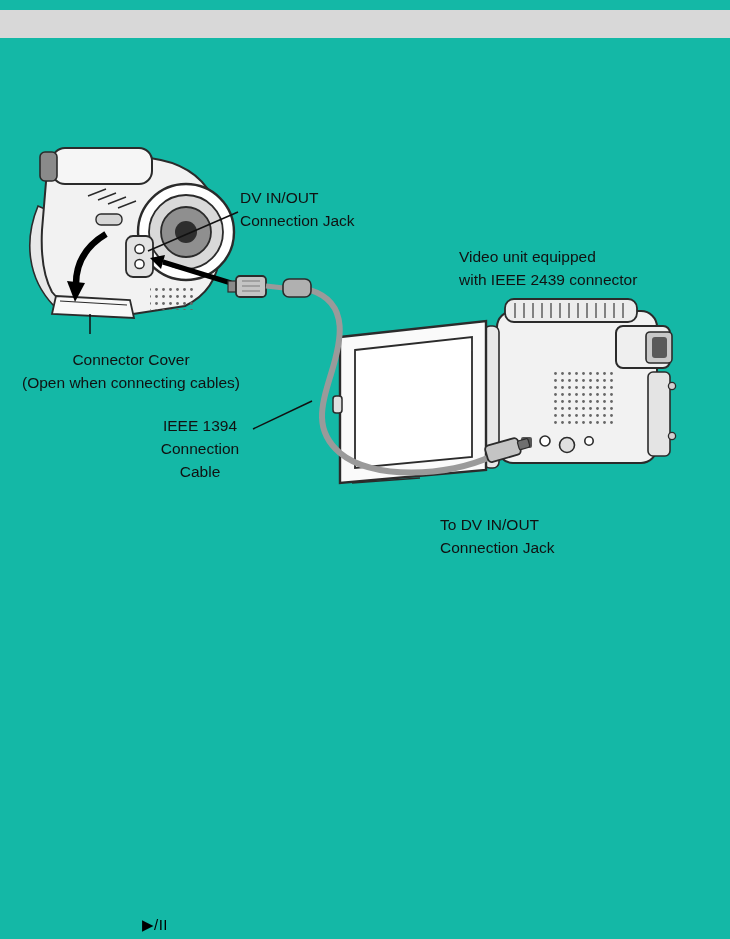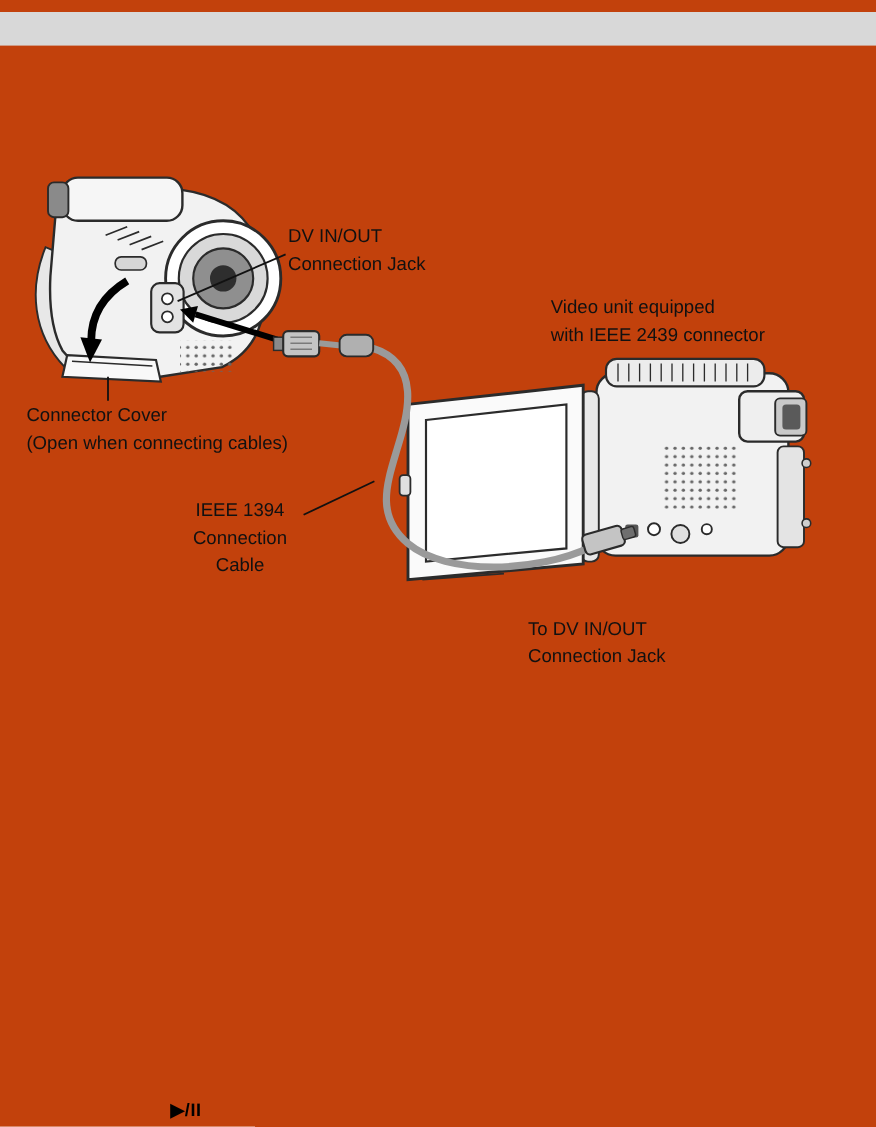--- a/index.html
+++ b/index.html
@@ -1,33 +1,33 @@
 <!DOCTYPE html>
 <html><head>
 <meta charset="utf-8">
 <style>
   * { margin:0; padding:0; box-sizing:border-box; }
   html,body { background:#ffffff; }
   body { width:730px; height:939px; font-family:"Liberation Sans", sans-serif; }
-  .page { position:relative; width:730px; height:939px; background:#c2410c; overflow:hidden; }
+  .page { position:relative; width:730px; height:939px; background:#14b8a6; overflow:hidden; }
   .header-bar { position:absolute; left:0; top:10px; width:730px; height:28px; background:#d8d8d8; }
   .diagram-svg { position:absolute; left:0; top:0; }
   .label {
     position:absolute;
     font-size:15.5px;
     line-height:23px;
     color:#111111;
     white-space:pre-line;
   }
   .label.centered { text-align:center; }
   .footer-symbol {
     position:absolute;
     left:112px; top:916px;
     font-size:15px;
-    font-weight:700;
+    font-weight:400;
     color:#000;
     letter-spacing:0.5px;
     padding-left:30px;
   }
 </style>
 </head>
 <body>
 
 <div class="page">
 
@@ -115,21 +115,21 @@
       </g>
     </g>
   </svg>
 
   <div class="label" style="left:240px; top:186px;">DV IN/OUT
 Connection Jack</div>
 
   <div class="label" style="left:459px; top:245px;">Video unit equipped
 with IEEE 2439 connector</div>
 
-  <div class="label" style="left:22px; top:335px;">Connector Cover
+  <div class="label" style="left:22px; top:348px;text-align:center;">Connector Cover
 (Open when connecting cables)</div>
 
   <div class="label centered" style="left:140px; top:414px; width:120px;">IEEE 1394
 Connection Cable</div>
 
   <div class="label" style="left:440px; top:513px;">To DV IN/OUT
 Connection Jack</div>
 
   <div class="footer-symbol">▶/II</div>
 

